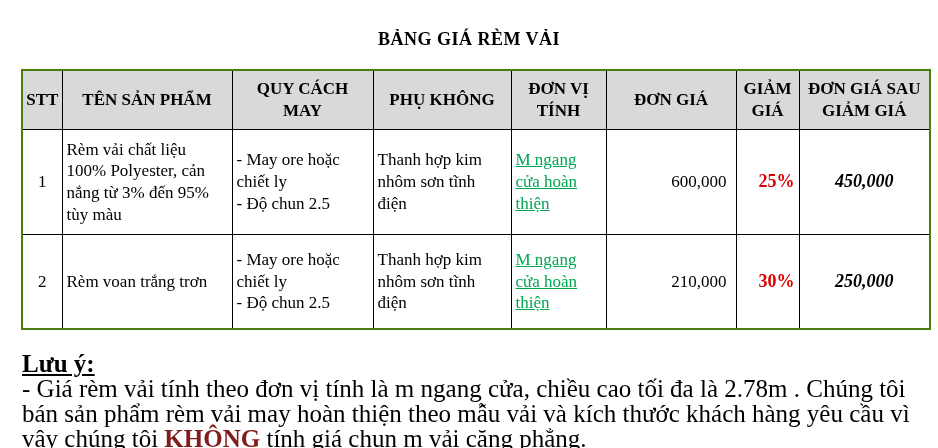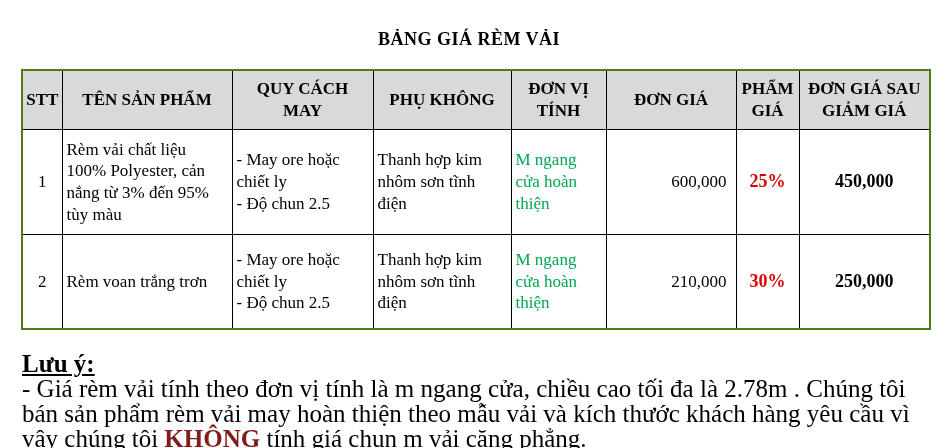--- a/index.html
+++ b/index.html
@@ -46,24 +46,24 @@
     padding: 2px 3px;
   }
   .price-table tr.r1 td { height: 100px; }
   .price-table tr.r2 td { height: 89px; }
   .price-table td {
     font-size: 17px;
     padding: 2px 4px;
   }
   td.c-stt   { text-align: center; }
   td.c-left  { text-align: left; }
-  td.c-unit  { text-align: left; color: #00a651; }
+  td.c-unit  { text-align: left; color: #00a651; text-decoration: underline; }
   td.c-price { text-align: right; padding-right: 9px; }
-  td.c-disc  { text-align: center; color: #dd0000; font-weight: bold; font-size: 18px; }
-  td.c-final { text-align: center; font-weight: bold; font-size: 18px; }
+  td.c-disc  { text-align: right; color: #dd0000; font-weight: bold; font-size: 18px; }
+  td.c-final { text-align: center; font-weight: bold; font-size: 18px; font-style: italic; }
   .notes {
     margin: 21px 20px 9px 22px;
     font-size: 25px;
     line-height: 25px;
   }
   .notes-heading {
     font-weight: bold;
     text-decoration: underline;
     display: inline-block;
     padding-right: 4px;
@@ -92,21 +92,21 @@
         <col style="width:131px">
     </colgroup>
     <thead>
       <tr>
         <th>STT</th>
         <th>TÊN SẢN PHẨM</th>
         <th>QUY CÁCH MAY</th>
         <th>PHỤ KHÔNG</th>
         <th>ĐƠN VỊ TÍNH</th>
         <th>ĐƠN GIÁ</th>
-        <th>PHẨM GIÁ</th>
+        <th>GIẢM GIÁ</th>
         <th>ĐƠN GIÁ SAU GIẢM GIÁ</th>
       </tr>
     </thead>
     <tbody>
       <tr class="r1">
         <td class="c-stt">1</td>
         <td class="c-left">Rèm vải chất liệu 100% Polyester, cản nắng từ 3% đến 95% tùy màu</td>
         <td class="c-left">
           <div>- May ore hoặc chiết ly</div>
           <div>- Độ chun 2.5</div>

